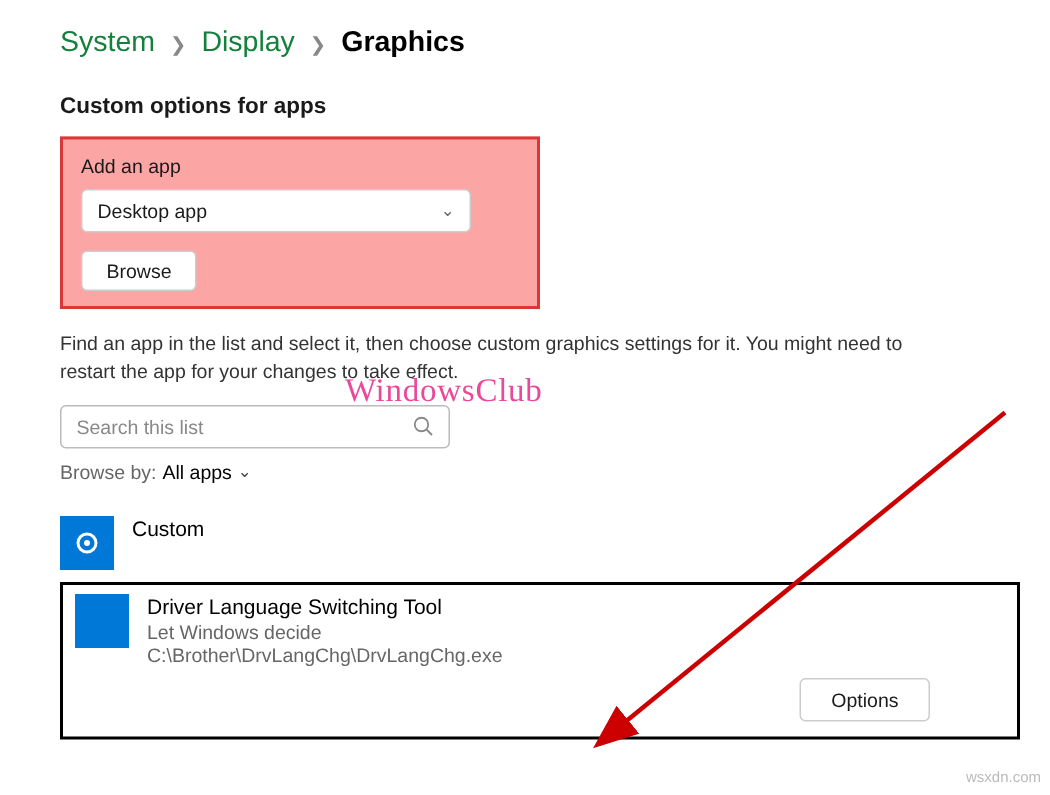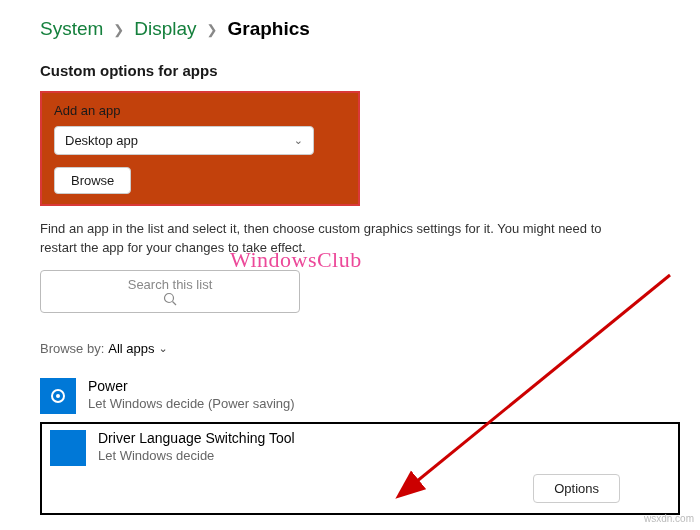--- a/index.html
+++ b/index.html
@@ -17,43 +17,43 @@
     .breadcrumb { display: flex; align-items: center; gap: 10px; margin-bottom: 22px; }
     .crumb { font-size: 19px; color: #15803d; }
     .crumb.active { font-weight: 600; color: #000; }
     .chev { color: #888; font-size: 13px; }
     .section-title { font-size: 15px; font-weight: 600; margin-bottom: 12px; }
     .add-app-box {
       border: 2px solid #d93838;
       padding: 10px 12px;
       width: 320px;
       margin-bottom: 14px;
-      background: #c2410c;
+      background: #fca5a5;
     }
     .add-app-label { font-size: 13px; margin-bottom: 8px; }
     .dropdown {
       display: flex; justify-content: space-between; align-items: center;
       border: 1px solid #ccc; border-radius: 4px;
       padding: 6px 10px; width: 260px; margin-bottom: 12px;
       font-size: 13px; background: #fff; gap: 24px;
     }
     .btn {
       border: 1px solid #ccc; border-radius: 4px;
       padding: 5px 16px; font-size: 13px; background: #fff;
       display: inline-block; cursor: pointer;
     }
     .help-text {
       font-size: 13px; color: #333; line-height: 1.45;
       width: 600px; margin-bottom: 12px;
     }
     .search {
       display: flex; justify-content: space-between; align-items: center;
       border: 1px solid #bbb; border-radius: 4px;
-      padding: 6px 10px; width: 260px; margin-bottom: 28px;
-      font-size: 13px; color: #888; flex-direction: column;
+      padding: 6px 10px; width: 260px; margin-bottom: 8px;
+      font-size: 13px; color: #888;
     }
     .filter-row { font-size: 13px; margin-bottom: 14px; display: flex; align-items: center; gap: 4px; }
     .filter-label { color: #666; }
     .filter-val { color: #000; }
     .app-item { display: flex; gap: 12px; padding: 8px 0 8px 0; width: 620px; }
     .tile { width: 36px; height: 36px; background: #0078d7; display: flex; align-items:center; justify-content:center;}
     .tile-inner { width:14px; height:14px; border:2px solid #fff; border-radius:50%; position:relative;}
     .tile-inner::after{content:"";width:4px;height:4px;background:#fff;border-radius:50%;position:absolute;top:3px;left:3px;}
     .tile-blank { width: 36px; height: 36px; background: #0078d7; }
     .app-text { flex:1; }
@@ -121,31 +121,31 @@
     <span class="filter-label">Browse by:</span>
     <span class="filter-val">All apps</span>
     <span style="color:#444;font-size:11px;">⌄</span>
   </div>
 
   <div class="app-item">
     <div class="tile">
         <div class="tile-inner"></div>
       </div>
     <div class="app-text">
-      <div class="app-name">Power</div>
-      <div class="app-sub">Let Windows decide (Power saving)</div>
+      <div class="app-name">Custom</div>
     </div>
   </div>
 
   <div class="selected-box">
     <div class="app-item" style="padding:0;">
       <div class="tile-blank"></div>
       <div class="app-text">
         <div class="app-name">Driver Language Switching Tool</div>
         <div class="app-sub">Let Windows decide</div>
+        <div class="app-path">C:\Brother\DrvLangChg\DrvLangChg.exe</div>
       </div>
     </div>
     <div class="btn-row">
       <span class="action-btn">Options</span>
     </div>
   </div>
 
 </div>
 
 <div class="watermark">

